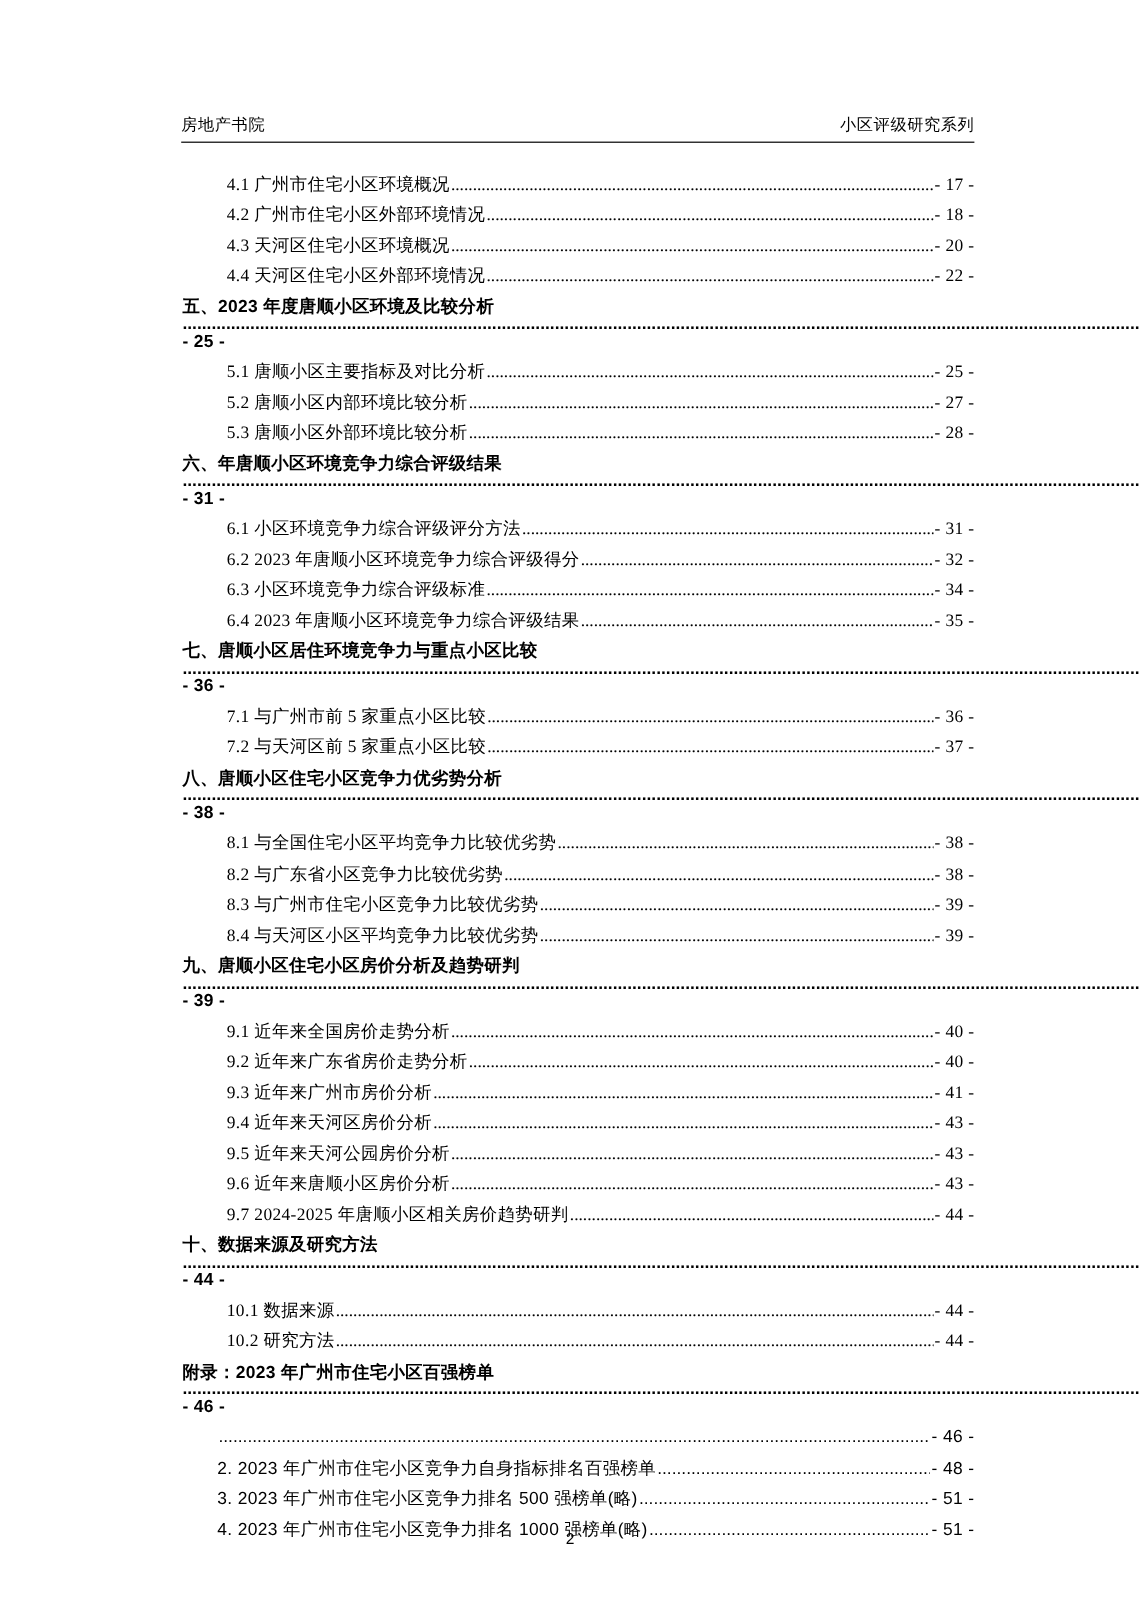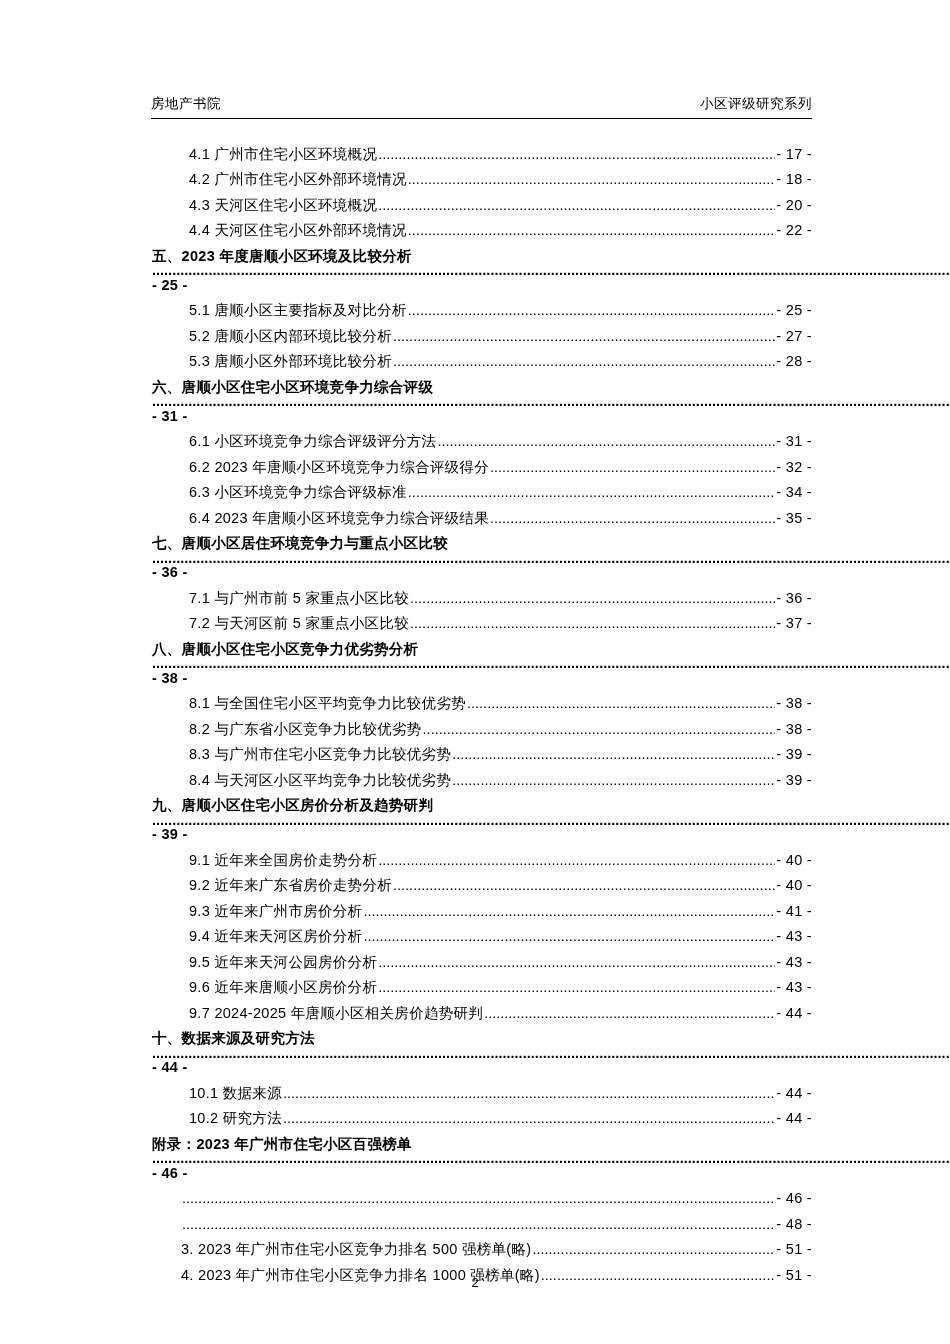--- a/index.html
+++ b/index.html
@@ -52,20 +52,21 @@
     padding: 5.5px 0;
     white-space: nowrap;
   }
   .toc-row.level1 {
     font-weight: bold;
     padding-left: 0px;
     flex-direction: column;
   }
   .toc-row.level2 {
     padding-left: 38px;
+    font-family: Liberation Serif, serif;
   }
   .toc-row.level2b {
     padding-left: 30px;
   }
   .toc-label {
     flex: 0 0 auto;
     letter-spacing: 0.3px;
   }
   .toc-dots {
     flex: 1 1 auto;
@@ -138,21 +139,21 @@
           <span class="toc-label">5.2 唐顺小区内部环境比较分析</span>
           <span class="toc-dots">........................................................................................................................................................................................................</span>
           <span class="toc-page">- 27 -</span>
         </div>
         <div class="toc-row level2">
           <span class="toc-label">5.3 唐顺小区外部环境比较分析</span>
           <span class="toc-dots">........................................................................................................................................................................................................</span>
           <span class="toc-page">- 28 -</span>
         </div>
         <div class="toc-row level1">
-          <span class="toc-label">六、唐顺小区住宅小区环境竞争力综合评级</span>
+          <span class="toc-label">六、年唐顺小区环境竞争力综合评级结果</span>
           <span class="toc-dots">........................................................................................................................................................................................................</span>
           <span class="toc-page">- 31 -</span>
         </div>
         <div class="toc-row level2">
           <span class="toc-label">6.1 小区环境竞争力综合评级评分方法</span>
           <span class="toc-dots">........................................................................................................................................................................................................</span>
           <span class="toc-page">- 31 -</span>
         </div>
         <div class="toc-row level2">
           <span class="toc-label">6.2 2023 年唐顺小区环境竞争力综合评级得分</span>
@@ -267,20 +268,21 @@
         <div class="toc-row level1">
           <span class="toc-label">附录：2023 年广州市住宅小区百强榜单</span>
           <span class="toc-dots">........................................................................................................................................................................................................</span>
           <span class="toc-page">- 46 -</span>
         </div>
         <div class="toc-row level2b">
           <span class="toc-dots">........................................................................................................................................................................................................</span>
           <span class="toc-page">- 46 -</span>
         </div>
         <div class="toc-row level2b">
+          <span class="toc-label">2. 2023 年广州市住宅小区竞争力自身指标排名百强榜单</span>
           <span class="toc-dots">........................................................................................................................................................................................................</span>
           <span class="toc-page">- 48 -</span>
         </div>
         <div class="toc-row level2b">
           <span class="toc-label">3. 2023 年广州市住宅小区竞争力排名 500 强榜单(略)</span>
           <span class="toc-dots">........................................................................................................................................................................................................</span>
           <span class="toc-page">- 51 -</span>
         </div>
         <div class="toc-row level2b">
           <span class="toc-label">4. 2023 年广州市住宅小区竞争力排名 1000 强榜单(略)</span>

